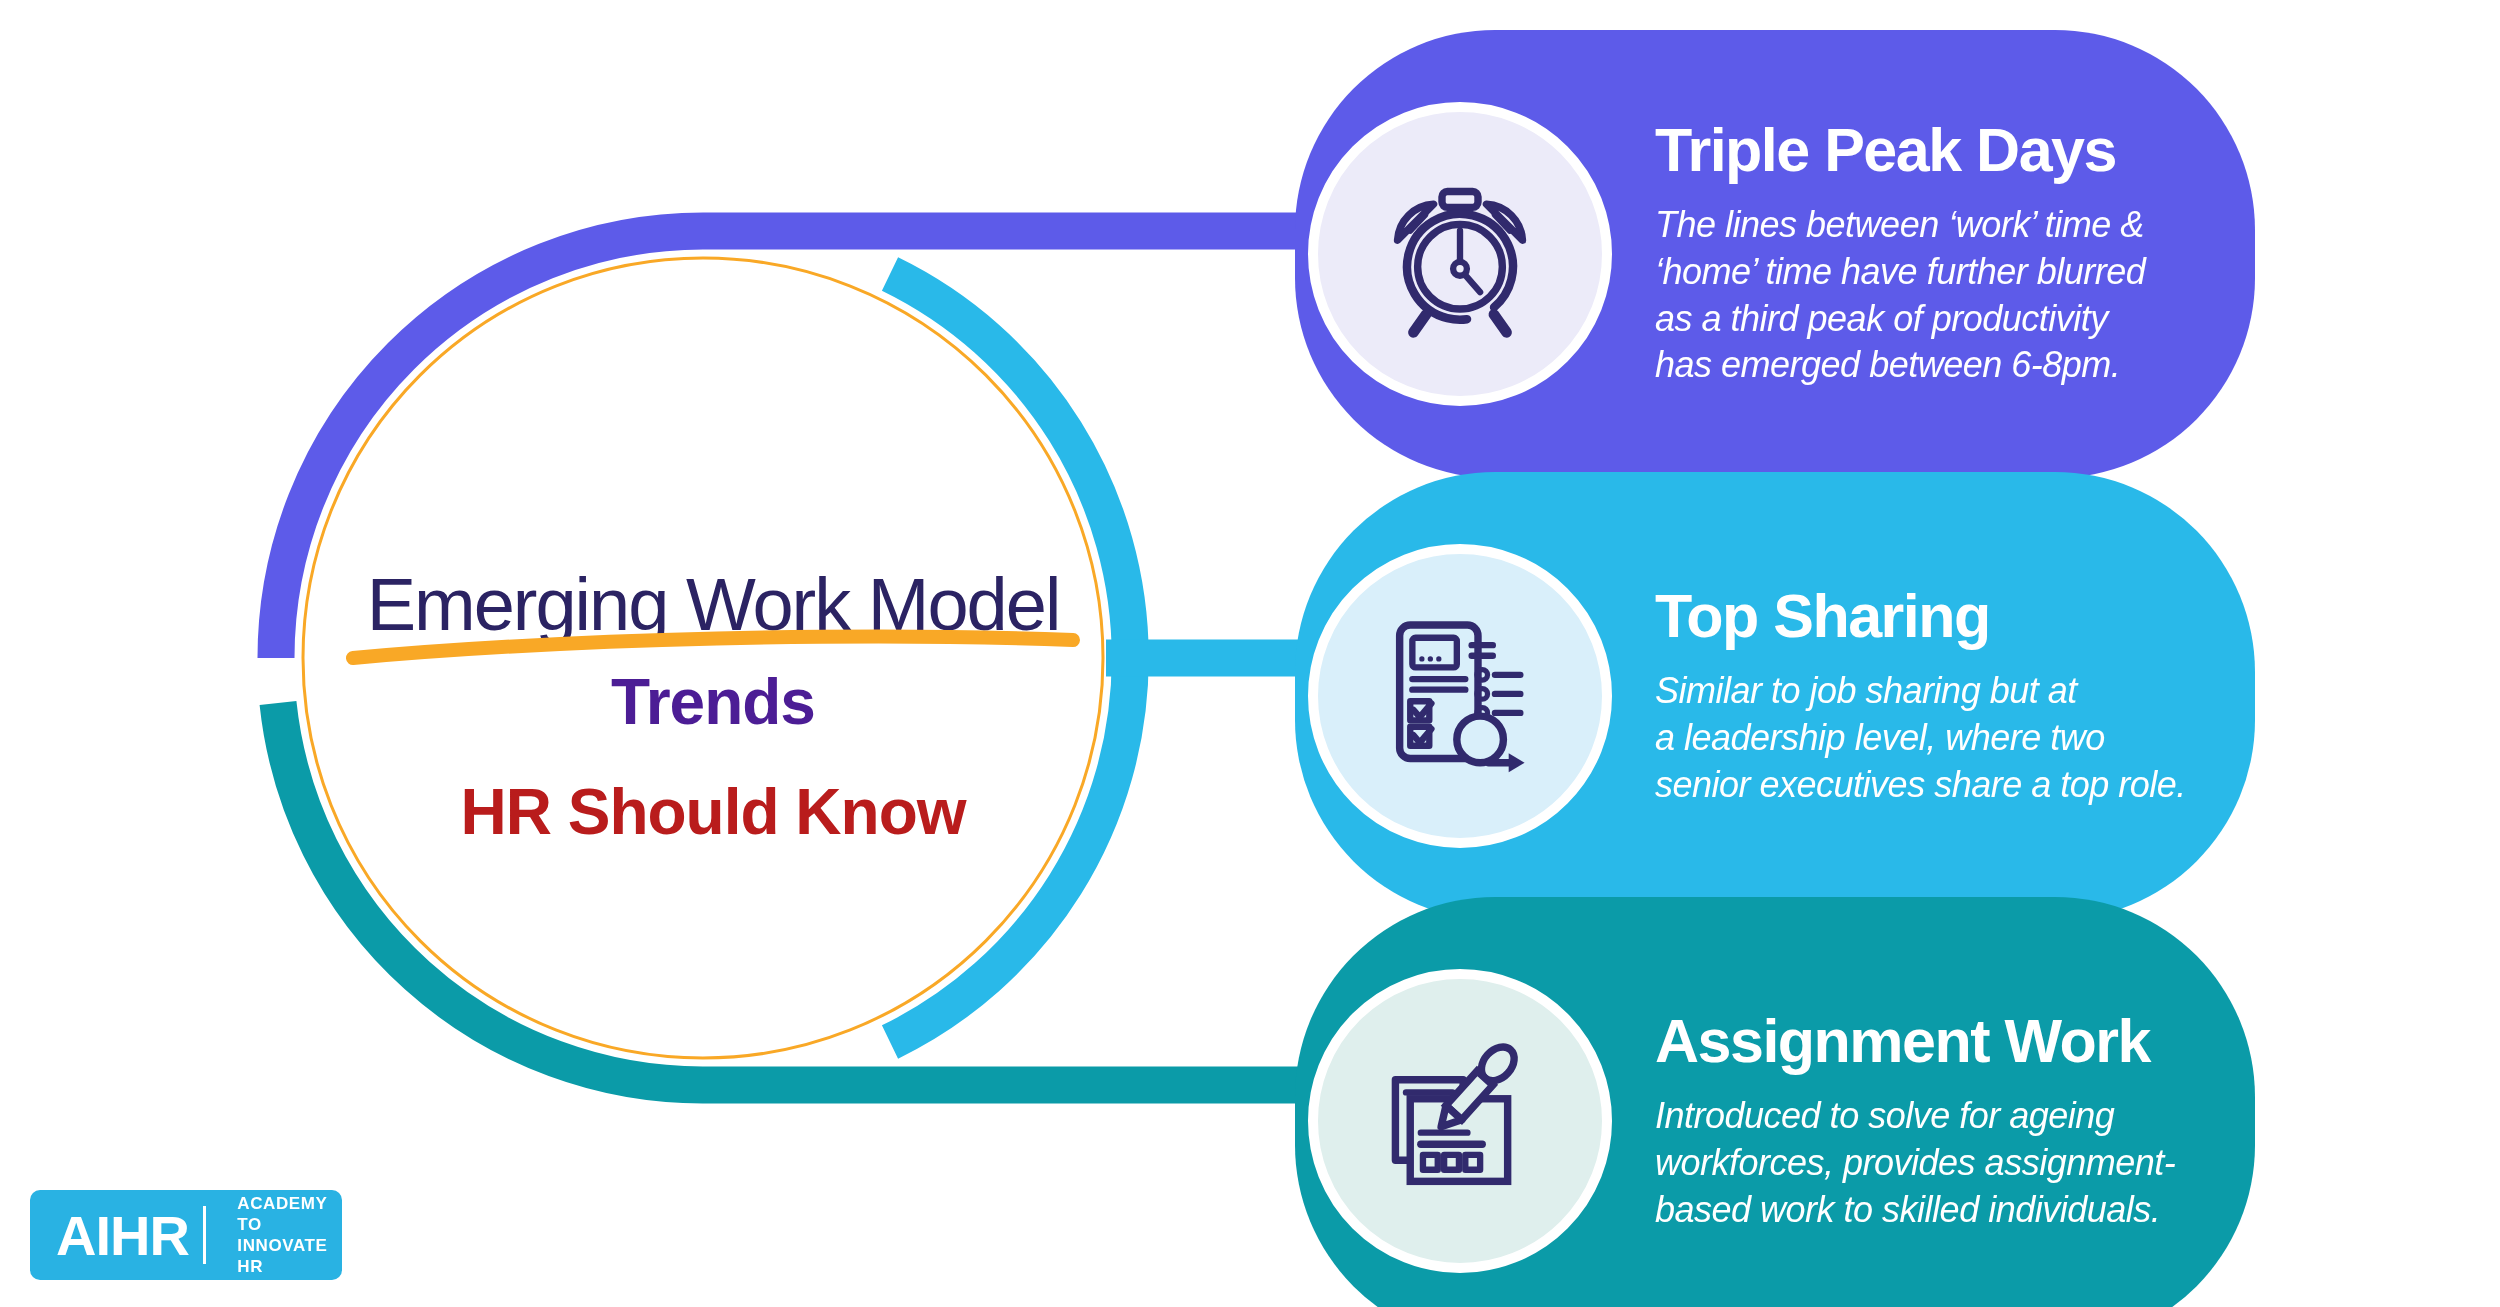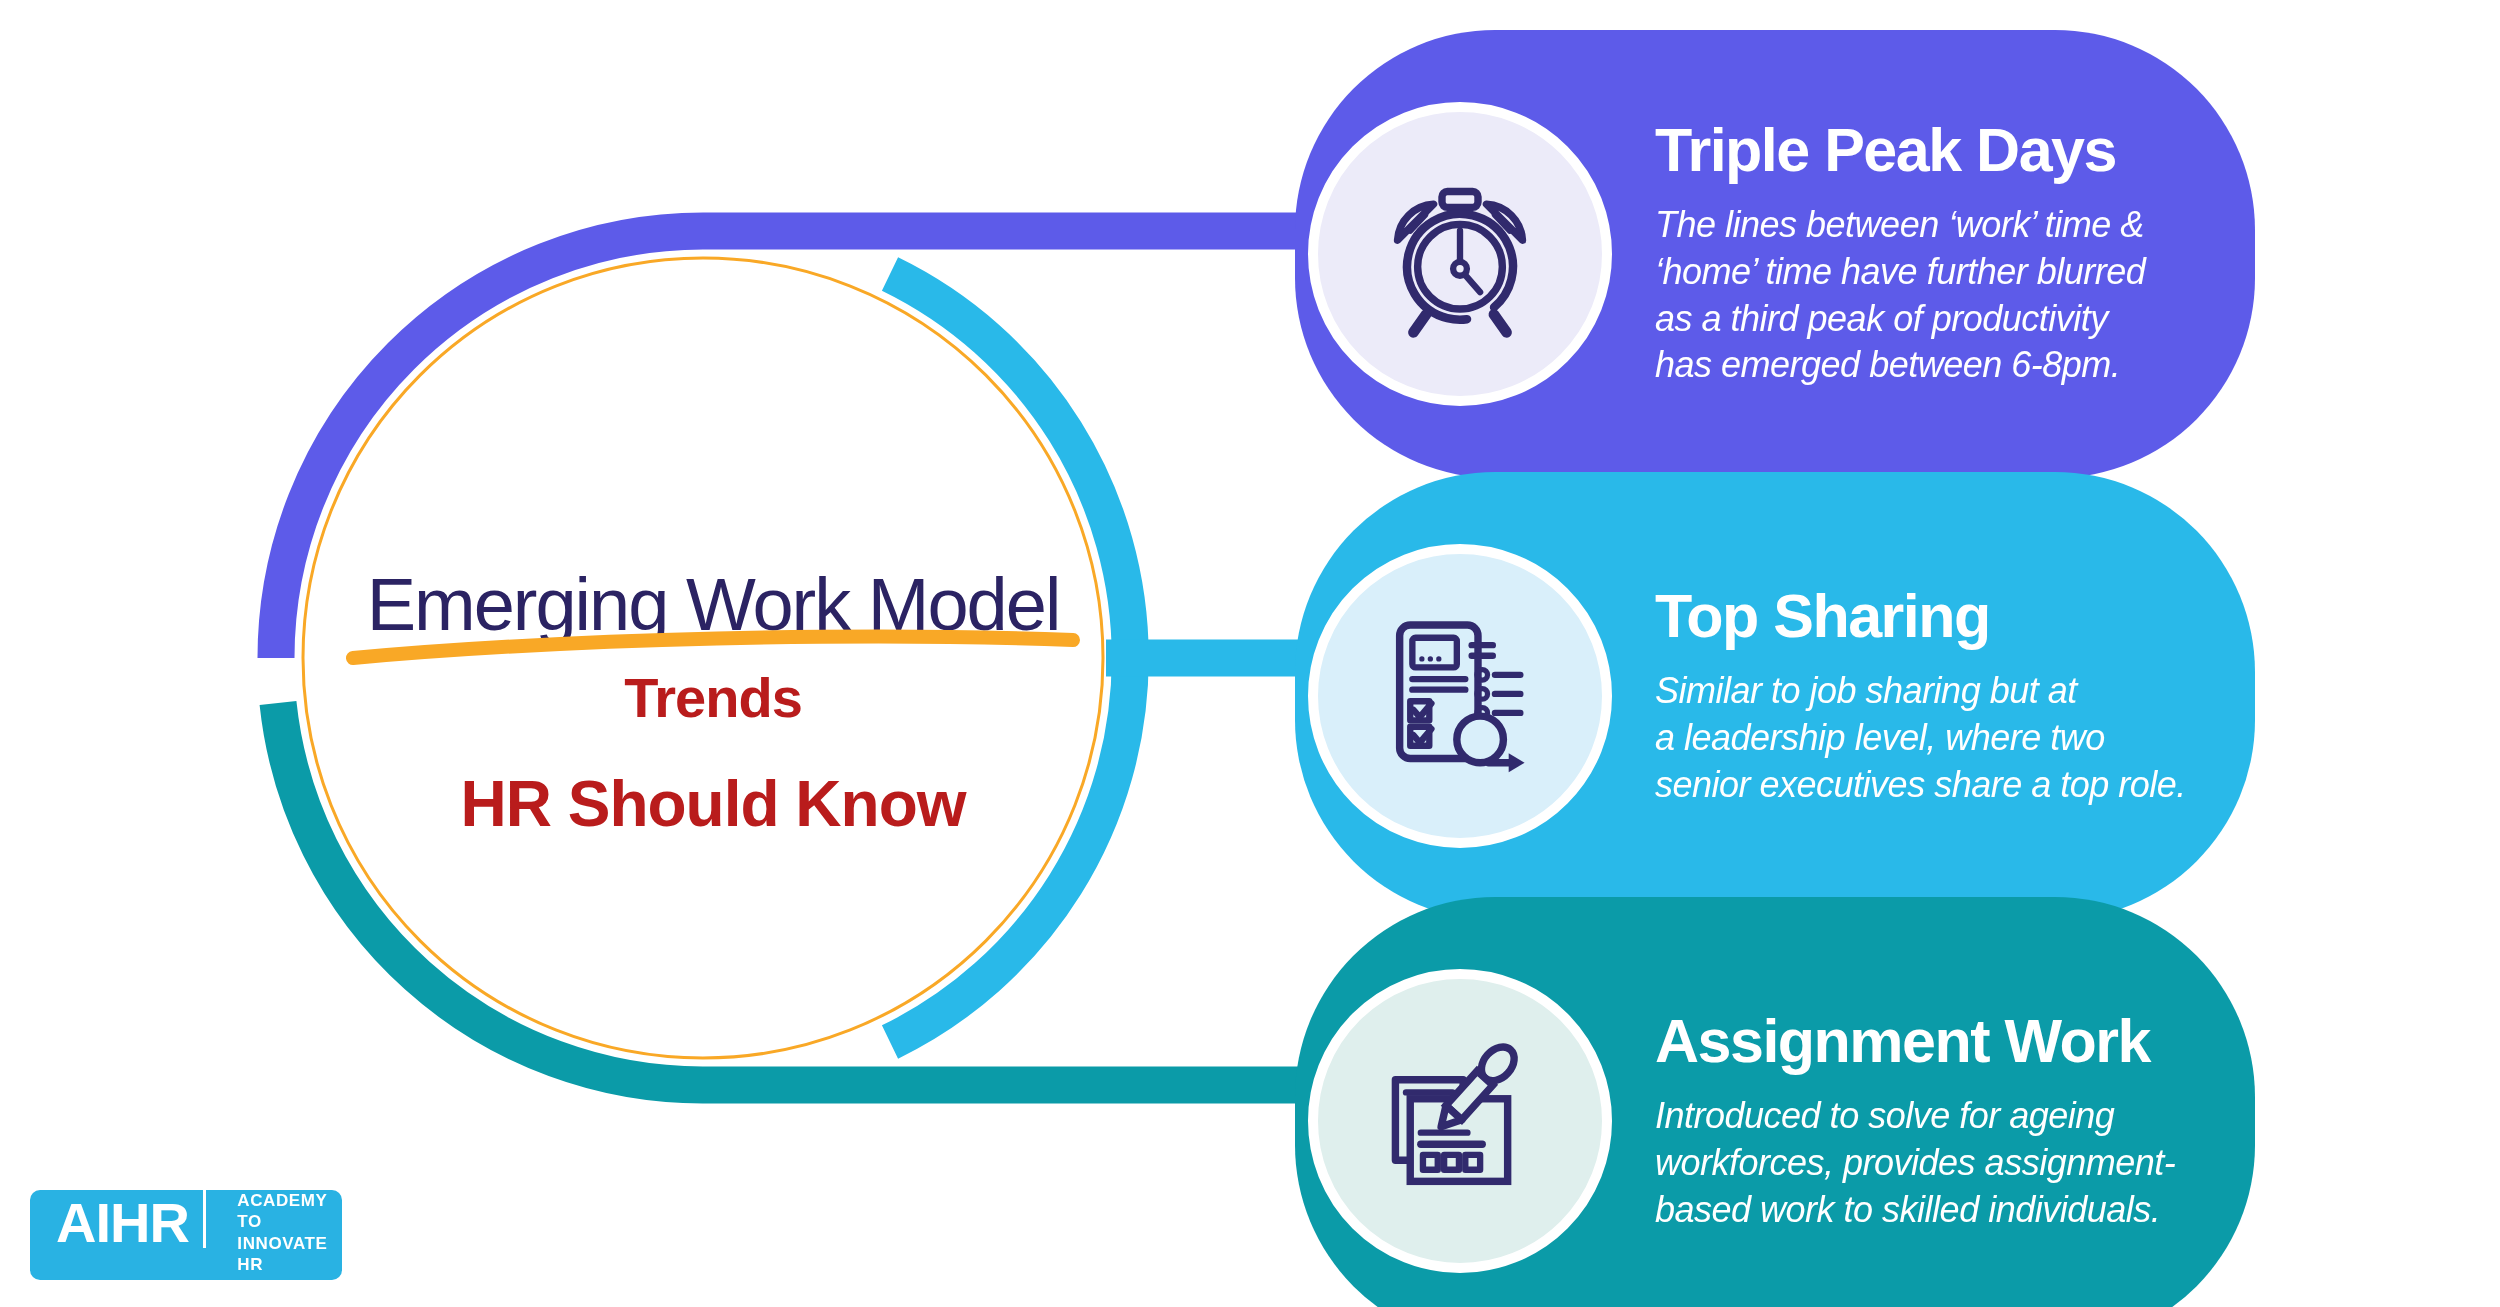--- a/index.html
+++ b/index.html
@@ -16,21 +16,21 @@
   
   .center-block{
     position:absolute;left:303px;top:568px;width:820px;z-index:1;
     text-align:center;
   }
   .center-line1{
     font-size:74px;font-weight:normal;color:#2B2363;letter-spacing:-2px;line-height:1.0;
   }
   .swoosh{display:block;margin:-14px auto 0;}
   .center-line2{
-    font-size:56px;font-weight:bold;color:#b91c1c;letter-spacing:-1px;line-height:1.0;margin-top:2px;
+    font-size:64px;font-weight:bold;color:#4c1d95;letter-spacing:-1px;line-height:1.0;margin-top:2px;
   }
   .center-line3{
     font-size:64px;font-weight:bold;color:#b91c1c;letter-spacing:-1px;line-height:1.0;margin-top:46px;
   }
 
   
   .card{
     position:absolute;left:1295px;width:960px;height:448px;border-radius:200px;z-index:2;
   }
   .card-1{top:30px;}
@@ -50,21 +50,21 @@
   .card-body{
     font-size:36px;font-style:italic;line-height:1.3;letter-spacing:-0.5px;white-space:pre-line;
   }
   .icon-svg{display:block;}
   .ink{stroke:#312A6D;fill:none;stroke-linecap:round;stroke-linejoin:round;}
   .ink-fill{fill:#312A6D;stroke:none;}
 
   
   .logo{
     position:absolute;left:30px;top:1190px;width:312px;height:90px;border-radius:10px;z-index:2;
-    display:flex;color:#ffffff;
+    display:flex;align-items:center;color:#ffffff;
   }
   .logo-brand{font-size:56px;font-weight:bold;letter-spacing:-1px;padding-left:26px;}
   .logo-divider{width:4px;height:58px;background:#ffffff;margin:0 16px 0 14px;}
   .logo-tagline{font-size:17px;font-weight:bold;letter-spacing:0.6px;line-height:1.25;margin-left:15px;}
 </style>
 </head>
 <body>
 
 <div class="stage">
 

